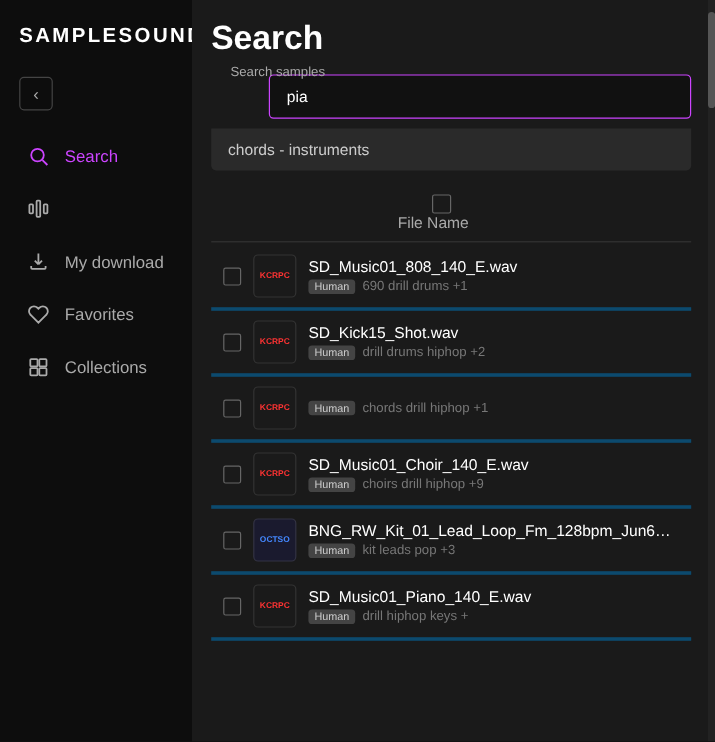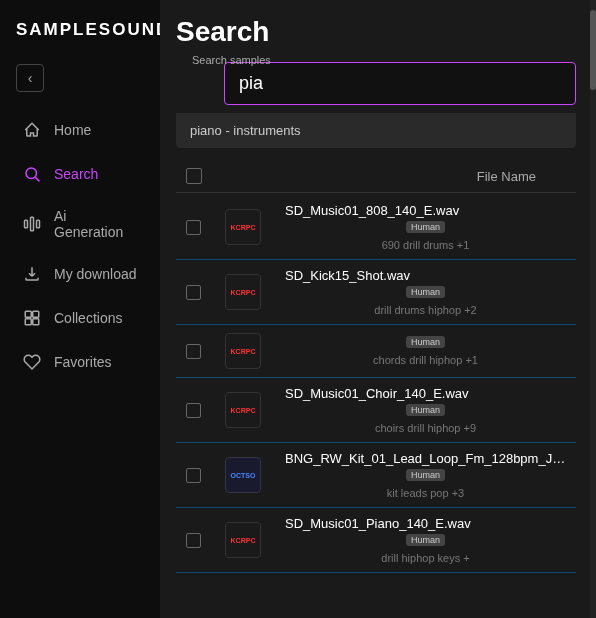--- a/index.html
+++ b/index.html
@@ -135,21 +135,21 @@
       padding: 0 4px;
       z-index: 1;
     }
 
     .search-input {
       width: 100%;
       background: #111;
       border: 1.5px solid #cc44ff;
       border-radius: 4px;
       color: #ffffff;
-      font-size: 18px;
+      font-size: 13px;
       padding: 10px 14px;
       outline: none;
     }
 
     .search-input::placeholder {
       color: #666;
     }
 
     .autocomplete-dropdown {
       background: #2a2a2a;
@@ -161,20 +161,21 @@
       cursor: pointer;
     }
 
     
     .table-header {
       display: flex;
       align-items: center;
       padding: 8px 10px;
       border-bottom: 1px solid #333;
       margin-bottom: 2px;
+      flex-direction: column;
     }
 
     .table-checkbox {
       width: 16px;
       height: 16px;
       border: 1.5px solid #666;
       background: transparent;
       border-radius: 2px;
       margin-right: 16px;
       flex-shrink: 0;
@@ -186,22 +187,22 @@
       font-size: 13px;
       color: #aaaaaa;
       text-align: right;
       padding-right: 30px;
     }
 
     .file-row {
       display: flex;
       align-items: center;
       padding: 8px 10px;
-      border-bottom: 1px solid #0c4a6e;
-      gap: 24px;
+      border-bottom: 3px solid #0c4a6e;
+      gap: 10px;
     }
 
     .row-checkbox {
       width: 15px;
       height: 15px;
       border: 1.5px solid #666;
       background: transparent;
       border-radius: 2px;
       flex-shrink: 0;
       cursor: pointer;
@@ -260,21 +261,20 @@
       white-space: nowrap;
       overflow: hidden;
       text-overflow: ellipsis;
     }
 
     .file-tags {
       display: flex;
       align-items: center;
       gap: 6px;
       flex-wrap: nowrap;
-      flex-direction: column;
     }
 
     .tag-human {
       background: #444;
       color: #ccc;
       font-size: 9px;
       padding: 1px 5px;
       border-radius: 3px;
     }
 
@@ -287,97 +287,87 @@
     }
   </style>
 </head>
 <body>
 
 <div class="sidebar">
   <div class="logo">SAMPLESOUND</div>
 
   <div class="back-btn">‹</div>
 
-  <div class="nav-item">
-    <span class="nav-icon">
-      <svg viewBox="0 0 24 24" fill="none" stroke="#aaaaaa" stroke-width="2">
-        <path d="M3 12L12 3l9 9"></path>
-        <path d="M5 10v9a1 1 0 001 1h4v-4h4v4h4a1 1 0 001-1v-9"></path>
-      </svg>
-    </span>
-    <span>Home</span>
-  </div>
 
   <div class="nav-item active">
     <span class="nav-icon">
       <svg viewBox="0 0 24 24" fill="none" stroke="#cc44ff" stroke-width="2">
         <circle cx="11" cy="11" r="7"></circle>
         <line x1="16.5" y1="16.5" x2="22" y2="22"></line>
       </svg>
     </span>
     <span style="color:#cc44ff">Search</span>
   </div>
 
   <div class="nav-item">
     <span class="nav-icon">
       <svg viewBox="0 0 24 24" fill="none" stroke="#aaaaaa" stroke-width="2">
         <rect x="2" y="7" width="4" height="10" rx="1"></rect>
         <rect x="10" y="3" width="4" height="18" rx="1"></rect>
         <rect x="18" y="7" width="4" height="10" rx="1"></rect>
       </svg>
     </span>
-    <span>Ai Generation</span>
   </div>
 
   <div class="nav-item">
     <span class="nav-icon">
       <svg viewBox="0 0 24 24" fill="none" stroke="#aaaaaa" stroke-width="2">
         <path d="M12 3v12m0 0l-4-4m4 4l4-4"></path>
         <path d="M4 17v2a1 1 0 001 1h14a1 1 0 001-1v-2"></path>
       </svg>
     </span>
     <span>My download</span>
+  </div>
+
+  <div class="nav-item">
+    <span class="nav-icon">
+      <svg viewBox="0 0 24 24" fill="none" stroke="#aaaaaa" stroke-width="2">
+        <path d="M20.84 4.61a5.5 5.5 0 00-7.78 0L12 5.67l-1.06-1.06a5.5 5.5 0 00-7.78 7.78l1.06 1.06L12 21.23l7.78-7.78 1.06-1.06a5.5 5.5 0 000-7.78z"></path>
+      </svg>
+    </span>
+    <span>Favorites</span>
   </div>
 
   <div class="nav-item">
     <span class="nav-icon">
       <svg viewBox="0 0 24 24" fill="none" stroke="#aaaaaa" stroke-width="2">
         <rect x="3" y="3" width="8" height="8" rx="1"></rect>
         <rect x="3" y="13" width="8" height="8" rx="1"></rect>
         <rect x="13" y="3" width="8" height="8" rx="1"></rect>
         <rect x="13" y="13" width="8" height="8" rx="1"></rect>
       </svg>
     </span>
     <span>Collections</span>
   </div>
-
-  <div class="nav-item">
-    <span class="nav-icon">
-      <svg viewBox="0 0 24 24" fill="none" stroke="#aaaaaa" stroke-width="2">
-        <path d="M20.84 4.61a5.5 5.5 0 00-7.78 0L12 5.67l-1.06-1.06a5.5 5.5 0 00-7.78 7.78l1.06 1.06L12 21.23l7.78-7.78 1.06-1.06a5.5 5.5 0 000-7.78z"></path>
-      </svg>
-    </span>
-    <span>Favorites</span>
-  </div>
 </div>
 
 <div class="main">
   <div class="scrollbar-track">
     <div class="scrollbar-thumb"></div>
   </div>
 
   <div class="main-inner">
     <h1 class="page-title">Search</h1>
 
     <div class="search-box-wrapper">
       <span class="search-label">Search samples</span>
       <input class="search-input" type="text" value="pia" style="">
     </div>
 
-    <div class="autocomplete-dropdown">piano - instruments</div>
+    <div class="autocomplete-dropdown">chords - instruments</div>
 
     <div class="table-header">
       <div class="table-checkbox"></div>
       <div class="col-filename">File Name</div>
     </div>
 
     <div class="file-row">
       <div class="row-checkbox"></div>
       <div class="file-thumb thumb-kcrpc">
         <span class="thumb-logo-text">KCRPC</span>

